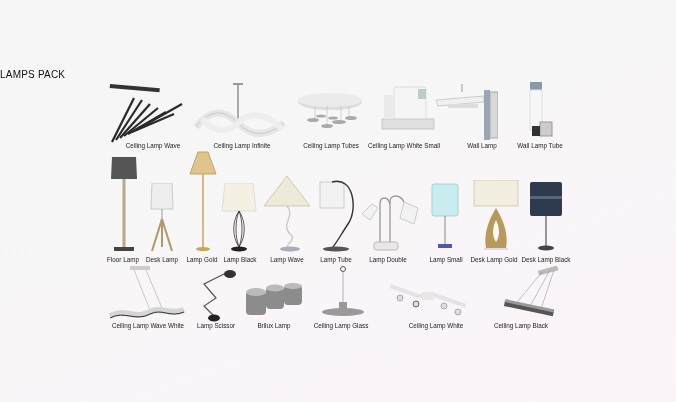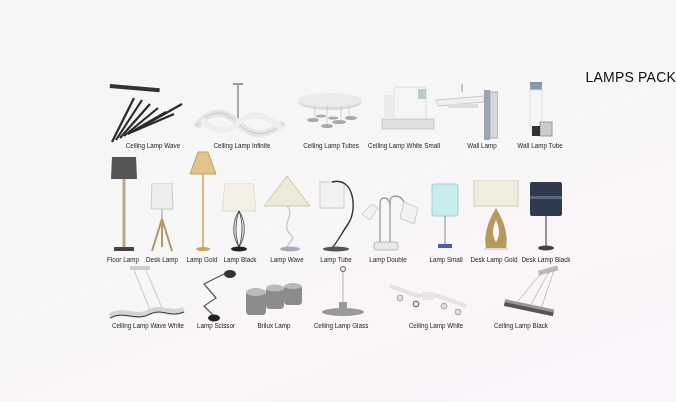--- a/index.html
+++ b/index.html
@@ -2,22 +2,22 @@
 <html><head>
 <meta charset="utf-8">
 <style>
   html, body { margin:0; padding:0; }
   body {
     width:676px; height:402px; overflow:hidden; position:relative;
     background: linear-gradient(160deg, #f6f6f6 0%, #f8f6f7 50%, #fcf4fb 100%);
     font-family: "Liberation Sans", sans-serif;
   }
   .title {
-    position:absolute; left:0; width:676px; top:69px; text-align:right;
-    font-size:14px; color:#111; letter-spacing:0.2px;
+    position:absolute; left:0; width:676px; top:69px; text-align:left;
+    font-size:10px; color:#111; letter-spacing:0.2px;
   }
   .label {
     position:absolute; font-size:6.3px; color:#222; white-space:nowrap;
     transform:translateX(-50%);
   }
 </style>
 </head>
 <body>
 
 <div class="title">LAMPS PACK</div>

